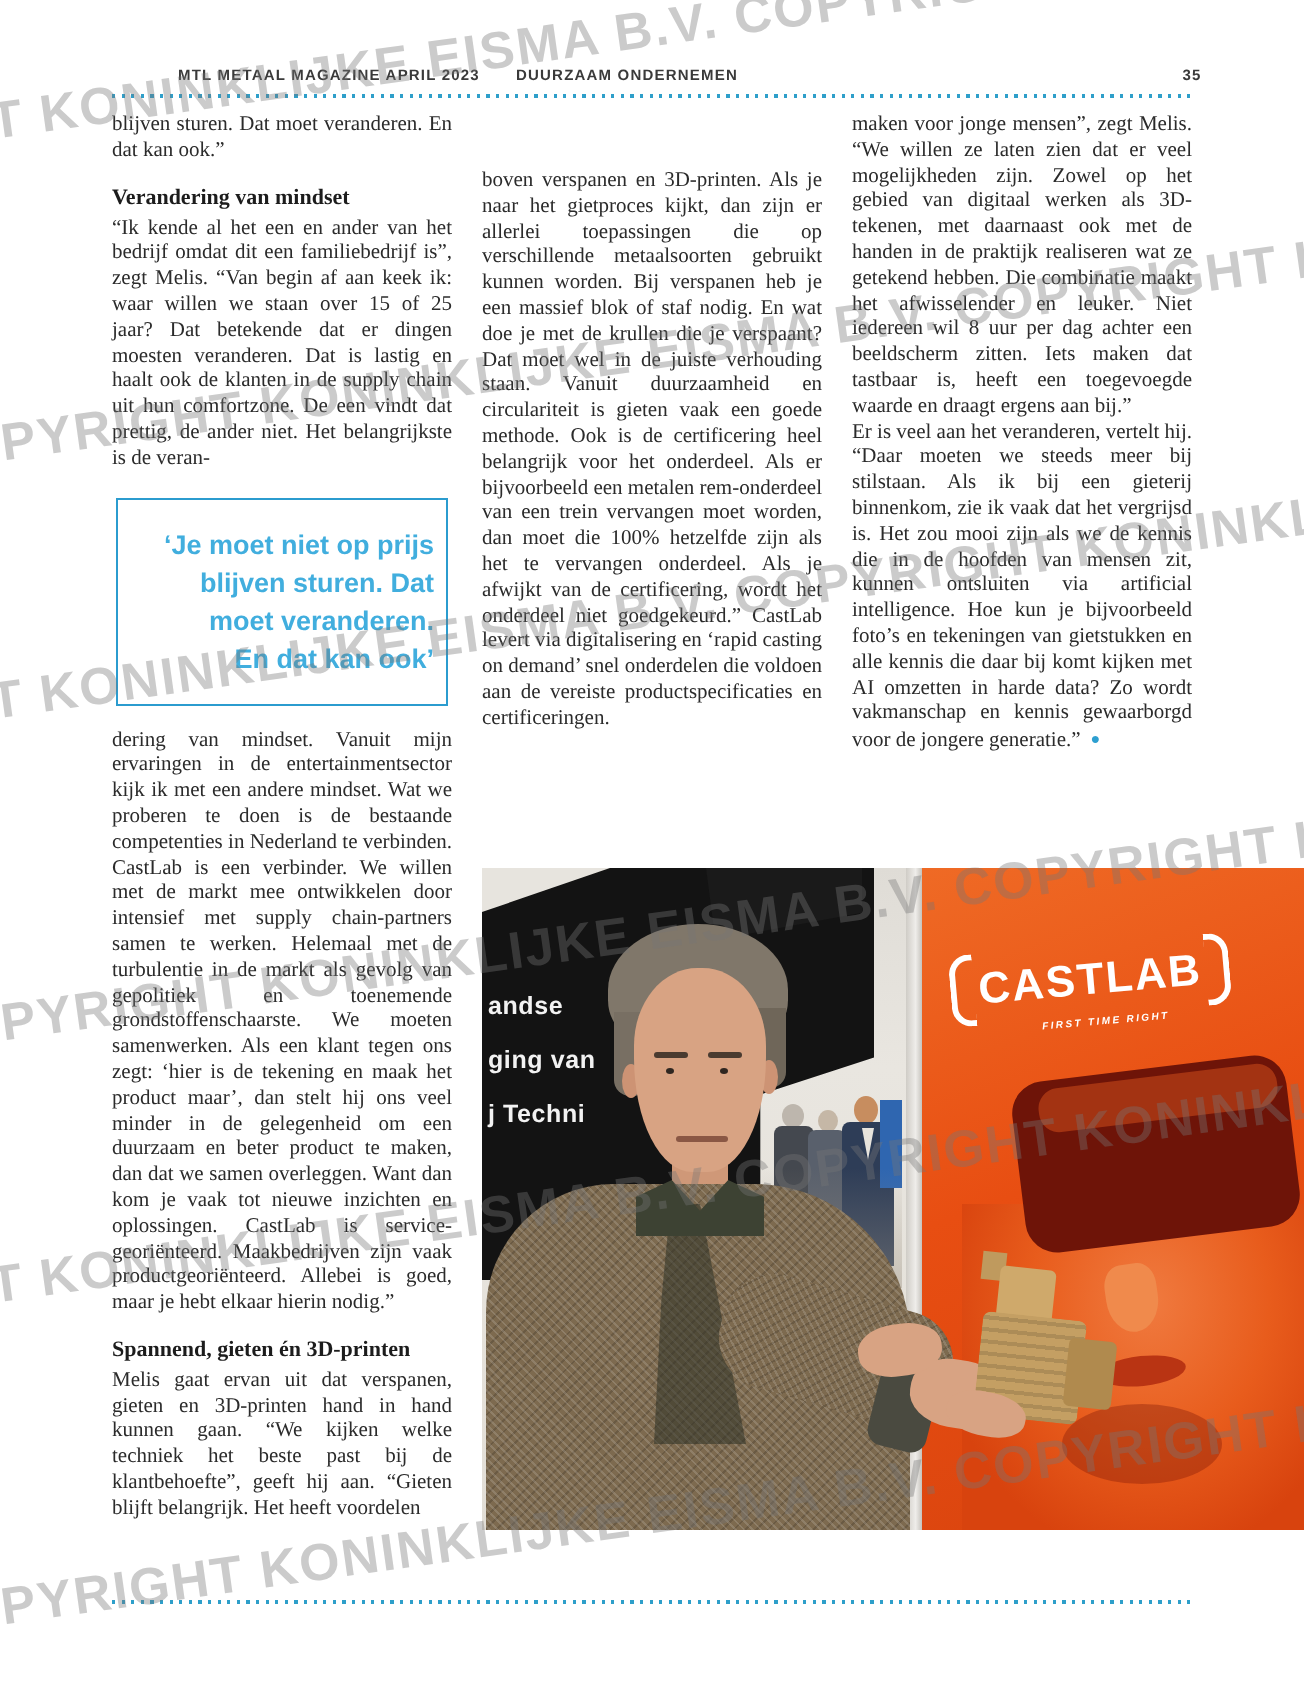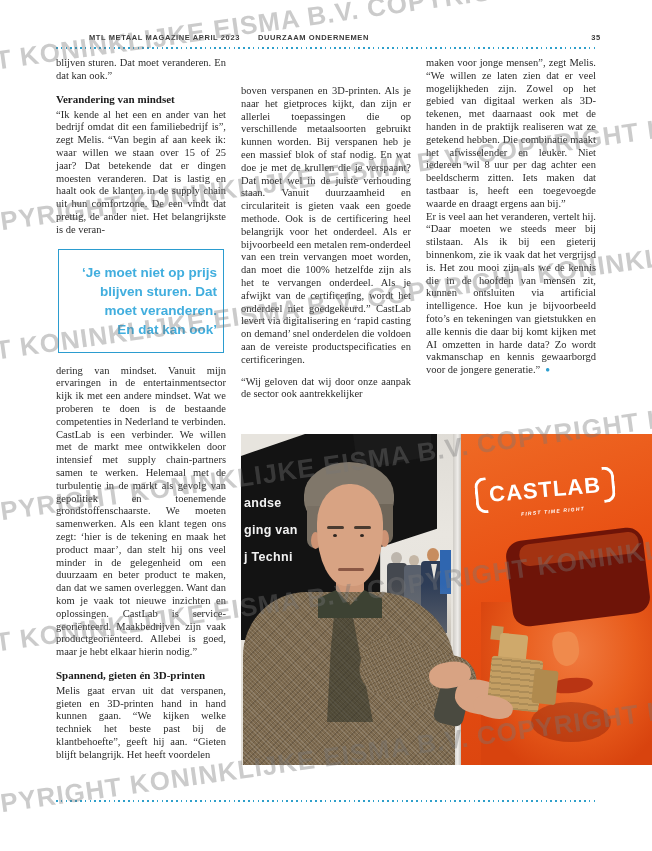--- a/index.html
+++ b/index.html
@@ -129,21 +129,20 @@
 En dat kan ook’</div>
     <p>dering van mindset. Vanuit mijn ervaringen in de entertainmentsector kijk ik met een andere mindset. Wat we proberen te doen is de bestaande competenties in Nederland te verbinden. CastLab is een verbinder. We willen met de markt mee ontwikkelen door intensief met supply chain-partners samen te werken. Helemaal met de turbulentie in de markt als gevolg van gepolitiek en toenemende grondstoffenschaarste. We moeten samenwerken. Als een klant tegen ons zegt: ‘hier is de tekening en maak het product maar’, dan stelt hij ons veel minder in de gelegenheid om een duurzaam en beter product te maken, dan dat we samen overleggen. Want dan kom je vaak tot nieuwe inzichten en oplossingen. CastLab is service-georiënteerd. Maakbedrijven zijn vaak productgeoriënteerd. Allebei is goed, maar je hebt elkaar hierin nodig.”</p>
     <div class="gap"></div>
     <h3>Spannend, gieten én 3D-printen</h3>
     <p>Melis gaat ervan uit dat verspanen, gieten en 3D-printen hand in hand kunnen gaan. “We kijken welke techniek het beste past bij de klantbehoefte”, geeft hij aan. “Gieten blijft belangrijk. Het heeft voordelen</p>
   </div>
 
   <div class="col" id="col2">
     <p>boven verspanen en 3D-printen. Als je naar het gietproces kijkt, dan zijn er allerlei toepassingen die op verschillende metaalsoorten gebruikt kunnen worden. Bij verspanen heb je een massief blok of staf nodig. En wat doe je met de krullen die je verspaant? Dat moet wel in de juiste verhouding staan. Vanuit duurzaamheid en circulariteit is gieten vaak een goede methode. Ook is de certificering heel belangrijk voor het onderdeel. Als er bijvoorbeeld een metalen rem-onderdeel van een trein vervangen moet worden, dan moet die 100% hetzelfde zijn als het te vervangen onderdeel. Als je afwijkt van de certificering, wordt het onderdeel niet goedgekeurd.” CastLab levert via digitalisering en ‘rapid casting on demand’ snel onderdelen die voldoen aan de vereiste productspecificaties en certificeringen.</p>
     <div class="gap"></div>
-    <p>“Wij geloven dat wij door onze aanpak de sector ook aantrekkelijker</p>
   </div>
 
   <div class="col" id="col3">
     <p>maken voor jonge mensen”, zegt Melis. “We willen ze laten zien dat er veel mogelijkheden zijn. Zowel op het gebied van digitaal werken als 3D-tekenen, met daarnaast ook met de handen in de praktijk realiseren wat ze getekend hebben. Die combinatie maakt het afwisselender en leuker. Niet iedereen wil 8 uur per dag achter een beeldscherm zitten. Iets maken dat tastbaar is, heeft een toegevoegde waarde en draagt ergens aan bij.”</p>
     <p><span>Er is veel aan het veranderen, vertelt hij. “Daar moeten we steeds meer bij stilstaan. Als ik bij een gieterij binnenkom, zie ik vaak dat het vergrijsd is. Het zou mooi zijn als we de kennis die in de hoofden van mensen zit, kunnen ontsluiten via artificial intelligence. Hoe kun je bijvoorbeeld foto’s en tekeningen van gietstukken en alle kennis die daar bij komt kijken met AI omzetten in harde data? Zo wordt vakmanschap en kennis gewaarborgd voor de jongere generatie.”</span><span class="end-bullet">●</span></p>
   </div>
 
   <div id="photo">
 
     <div class="abs" id="wall"></div>

